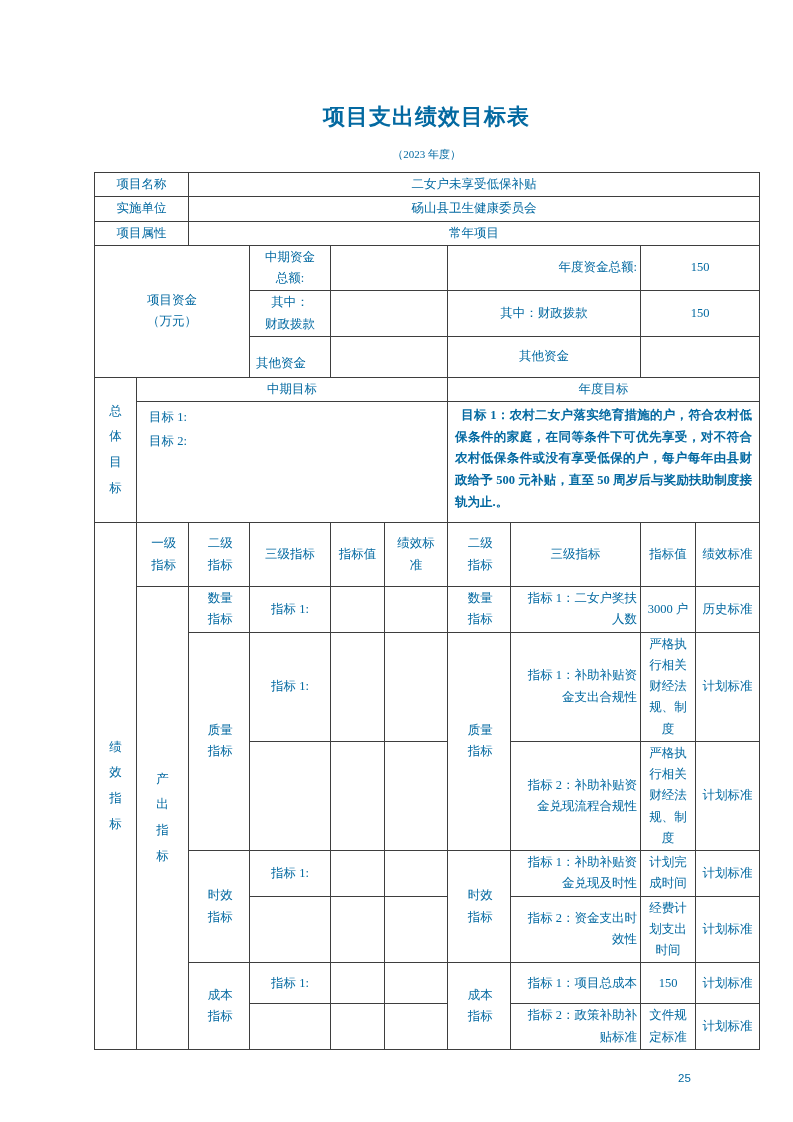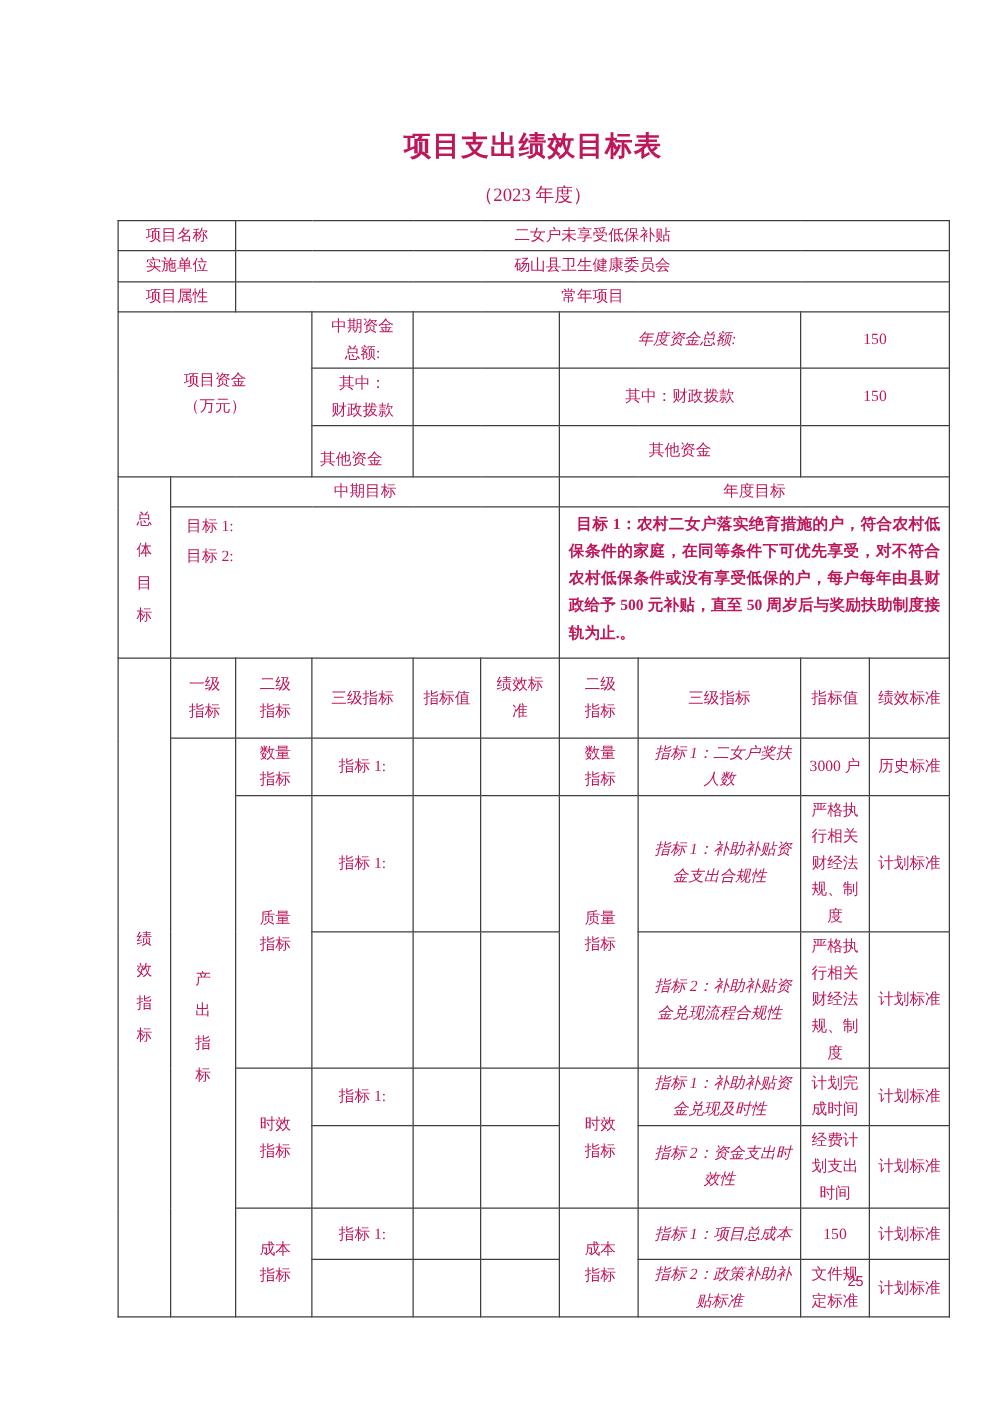--- a/index.html
+++ b/index.html
@@ -1,76 +1,76 @@
 <!DOCTYPE html>
 <html><head>
 <meta charset="utf-8">
 <style>
   html,body{margin:0;padding:0;background:#ffffff;}
   .page{
     position:relative;
     width:793px;height:1122px;
     background:#ffffff;
     font-family:"Liberation Serif","DejaVu Serif",serif;
-    color:#be185d;
+    color:#0369a1;
     overflow:hidden;
   }
   .content{margin-left:94px;width:665px;}
   .doc-title{
     padding-top:102px;
     text-align:center;
     font-size:22px;
     font-weight:bold;
     font-family:"Liberation Sans","DejaVu Sans",sans-serif;
     letter-spacing:1px;
   }
   .doc-subtitle{
     margin-top:15px;
     text-align:center;
-    font-size:15px;
+    font-size:11px;
   }
   table.main{
     border-collapse:collapse;
     table-layout:fixed;
     width:665px;
     margin-top:10px;
   }
   td{
     border:1px solid #3e3e3e;
     padding:1px 3px;
     text-align:center;
     vertical-align:middle;
     font-size:12.5px;
     line-height:1.7;
     overflow:hidden;
     word-break:break-all;
   }
   
   .pre{white-space:pre-line;margin-left:32px;}
-  .tl{text-align:center;font-style:italic;}
+  .tl{text-align:right;}
   .indent{text-indent:0.45em;}
   .vbot{vertical-align:bottom;text-align:left;padding-left:6px;padding-bottom:3px;}
   .goal-mid{
     text-align:left;vertical-align:top;
     padding:4px 4px 0 12px;white-space:pre-line;line-height:1.9;margin-left:32px;
   }
   .goal-annual{
     text-align:justify;vertical-align:top;
     padding:3px 7px;text-indent:0.5em;line-height:1.73;font-weight:bold;
   }
   .nw2{width:2.2em;margin:0 auto;word-break:break-all;text-align:right;}
   .nw3{width:3.3em;margin:0 auto;word-break:break-all;text-align:center;}
   .vtext{
     width:1.15em;margin:0 auto;
     word-break:break-all;line-height:2.05;
   }
   .fund-label{white-space:pre-line;margin-top:24px;}
   .page-number{
     position:absolute;
-    left:678px;top:1020px;
+    left:678px;top:1072px;
     font-size:11.5px;
     font-family:"Liberation Sans","DejaVu Sans",sans-serif;
   }
 </style>
 </head>
 <body>
 
 <div class="page">
   <div class="content">
 

